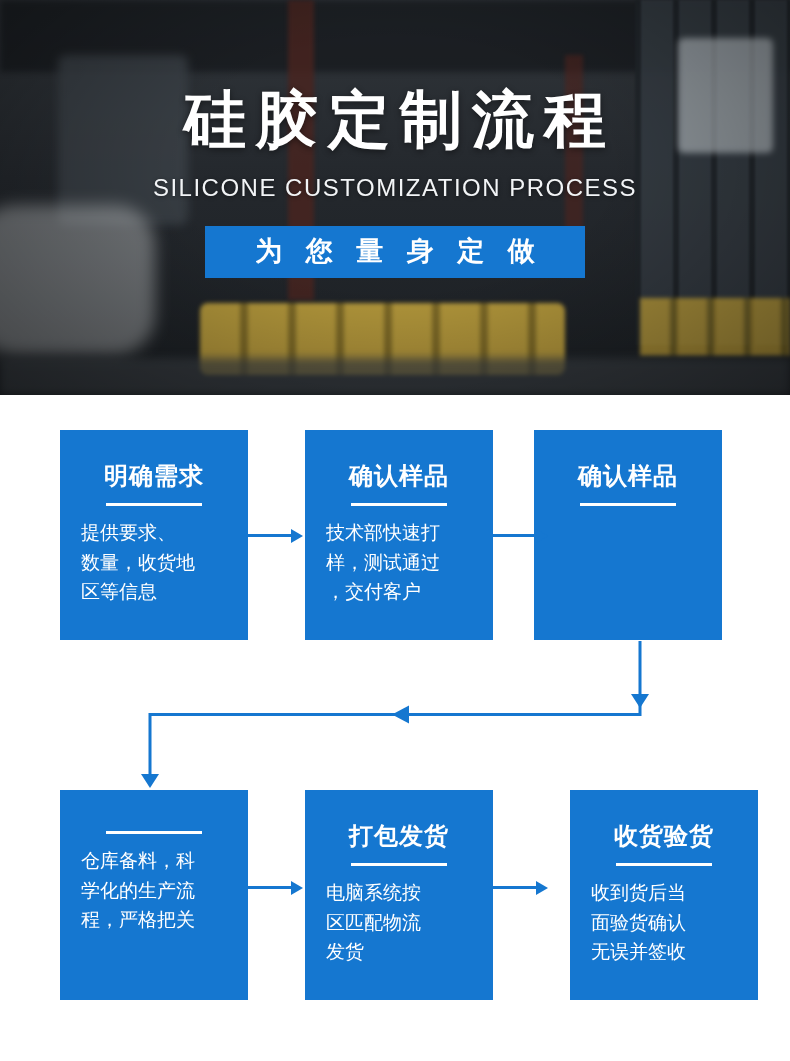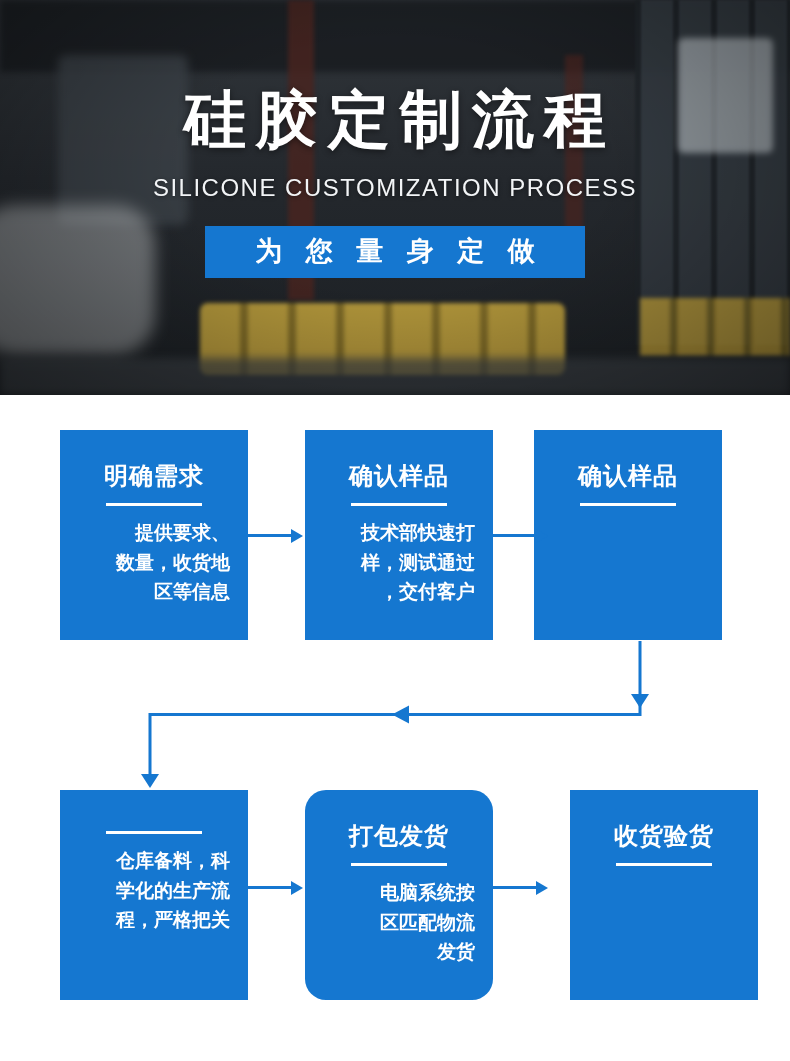--- a/index.html
+++ b/index.html
@@ -100,32 +100,31 @@
     font-size:24px;
     font-weight:700;
     letter-spacing:1px;
   }
   .step .rule{
     width:96px;height:3px;
     background:#ffffff;
     margin:11px auto 12px;
   }
   .step p{
-    text-align:right;
+    text-align:left;
     white-space:pre-line;
     font-size:19px;
     line-height:1.56;
     padding:0 18px 0 21px;
-    font-weight:bold;
   }
   .s1{left:60px;top:430px;}
   .s2{left:305px;top:430px;}
   .s3{left:534px;top:430px;}
   .s4{left:60px;top:790px;}
-  .s5{left:305px;top:790px;border-radius:21px;}
+  .s5{left:305px;top:790px;}
   .s6{left:570px;top:790px;}
 
   .h-arrow{
     position:absolute;
     width:44px;height:3px;
     background:var(--blue);
   }
   .h-arrow::after{
     content:"";
     position:absolute;
@@ -206,20 +205,23 @@
       <h2>打包发货</h2>
       <div class="rule"></div>
       <p>电脑系统按
 区匹配物流
 发货</p>
     </section>
 
     <section class="step s6">
       <h2>收货验货</h2>
       <div class="rule"></div>
+      <p>收到货后当
+面验货确认
+无误并签收</p>
     </section>
 
     <div class="h-arrow a1"></div>
     <div class="h-arrow a2"></div>
     <div class="h-arrow a4"></div>
     <div class="h-arrow a5"></div>
 
     <svg class="connector" viewBox="0 0 530 150" xmlns="http://www.w3.org/2000/svg">
       <polyline points="510,0 510,73.5 20,73.5 20,140" fill="none" stroke="#1577d0" stroke-width="3"></polyline>
       <polygon points="501,53 519,53 510,67" fill="#1577d0"></polygon>

